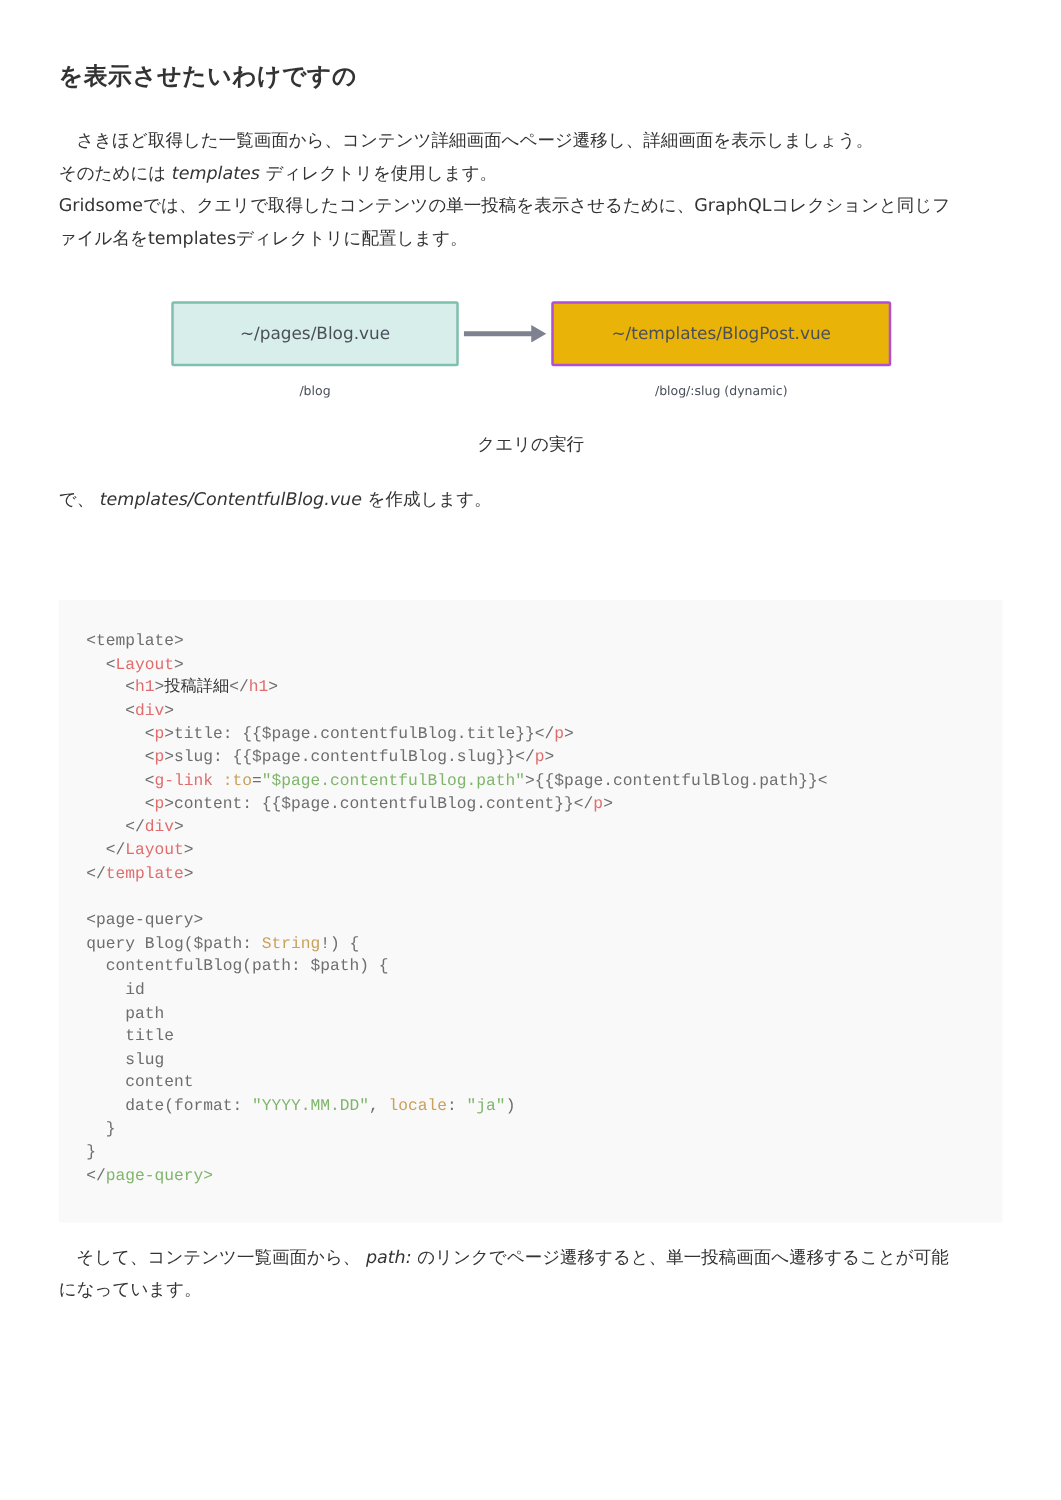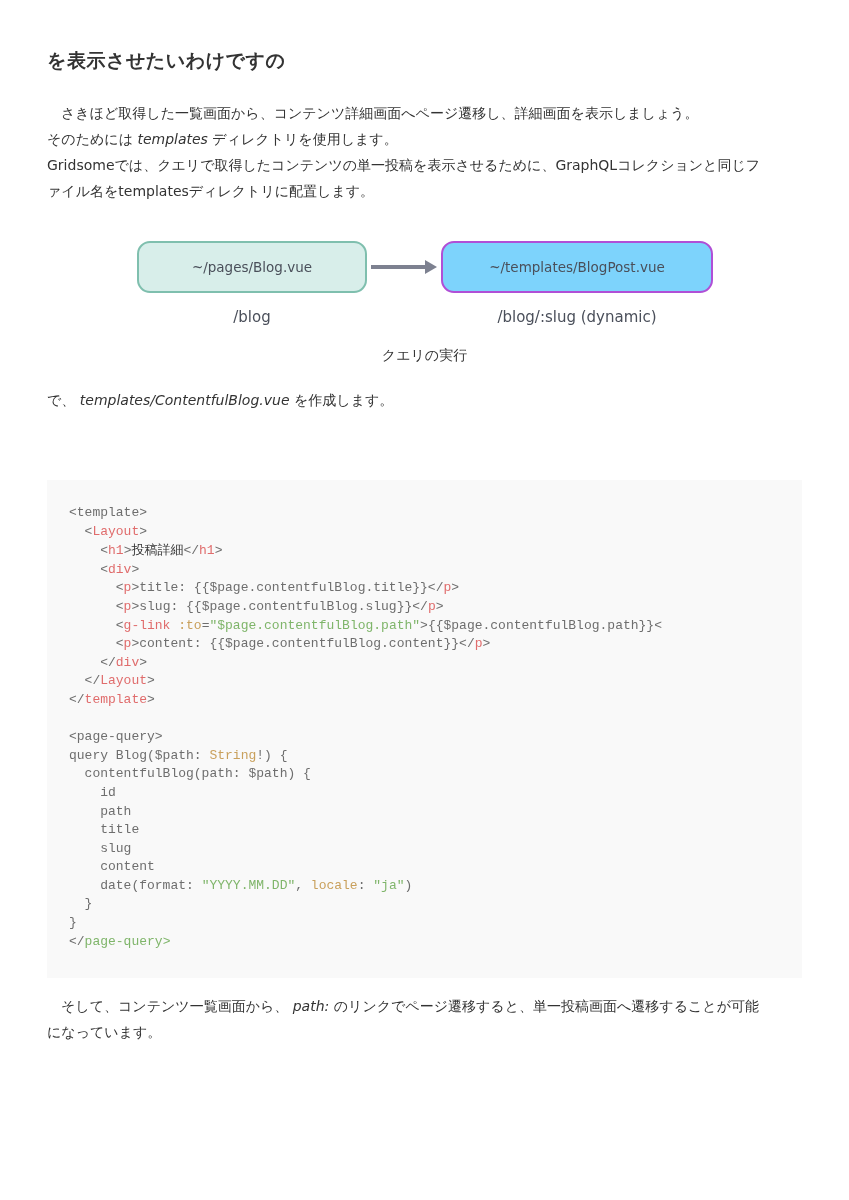--- a/index.html
+++ b/index.html
@@ -14,28 +14,28 @@
     font-size: 19px; font-weight: bold; color: #333333; letter-spacing: 0.5px;
   }
   .para { position: absolute; left: 0; width: 760px; font-size: 14px; line-height: 26px; color: #333; }
   .para .line { display: block; white-space: nowrap; }
   .para em { font-style: italic; }
   .indent { padding-left: 14px; }
 
   
   .diagram { position: absolute; left: 90px; top: 241px; width: 580px; height: 90px; }
   .box {
-    position: absolute; height: 52px; border-radius: 13px; box-sizing: border-box;
+    position: absolute; height: 52px; border-radius: 2px; box-sizing: border-box;
     display: flex; align-items: center; justify-content: center;
     font-family: "DejaVu Sans", sans-serif; font-size: 13.5px; color: #4a4f5a;
   }
   .box.pages { left: 0; top: 0; width: 230px; background: #d8eeea; border: 2px solid #7fbfae; }
-  .box.templates { left: 304px; top: 0; width: 272px; background: #7dd3fc; border: 2px solid #b04fd6; }
+  .box.templates { left: 304px; top: 0; width: 272px; background: #eab308; border: 2px solid #b04fd6; }
   .arrow { position: absolute; left: 234px; top: 19px; width: 66px; height: 14px; }
-  .sublabel { position: absolute; top: 67px; font-size: 15px; color: #4a4f5a; text-align: center; }
+  .sublabel { position: absolute; top: 67px; font-size: 10px; color: #4a4f5a; text-align: center; }
   .sublabel.a { left: 0; width: 230px; }
   .sublabel.b { left: 304px; width: 272px; }
   .caption { position: absolute; top: 347px; left: 0; width: 755px; text-align: center; font-size: 14px; color: #333; }
 
   
   .code {
     position: absolute; left: 0; top: 480px; width: 755px; height: 498px;
     background: #f9f9f9; box-sizing: border-box; padding: 24px 0 0 22px; overflow: hidden;
   }
   .code pre {

